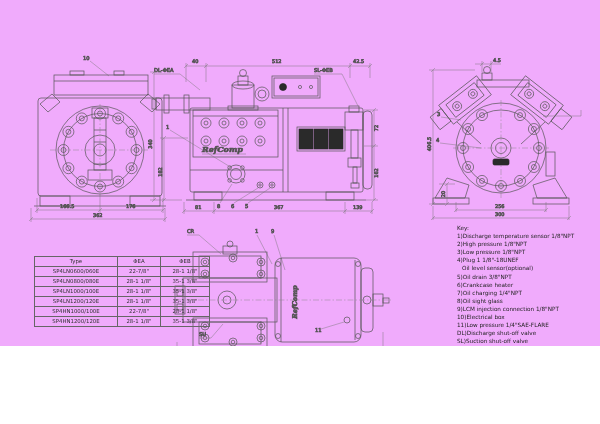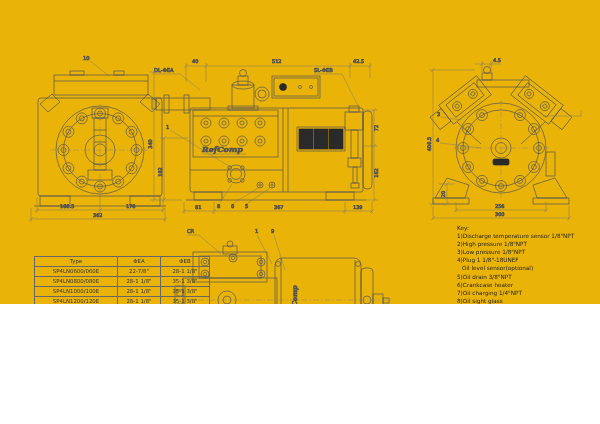--- a/index.html
+++ b/index.html
@@ -1,16 +1,16 @@
 <!DOCTYPE html>
 <html><head>
 <meta charset="utf-8">
 <style>
   html,body{margin:0;padding:0;background:#fff;}
-  #page{position:relative;width:600px;height:304px;background:#eab308;overflow:hidden;
+  #page{position:relative;width:600px;height:346px;background:#f0abfc;overflow:hidden;
         font-family:"DejaVu Sans","Liberation Sans",sans-serif;color:#333;}
   svg{position:absolute;overflow:visible;}
   svg text{font-family:"DejaVu Sans","Liberation Sans",sans-serif;fill:#3a3a3a;font-size:5px;}
   svg .lbl{font-size:5.2px;}
   svg .logo{font-family:"DejaVu Serif","Liberation Serif",serif;font-style:italic;font-weight:bold;
             font-size:8px;fill:#4a4a4a;}
   svg .logoV{font-family:"DejaVu Serif","Liberation Serif",serif;font-style:italic;font-weight:bold;
              font-size:6.5px;fill:#4a4a4a;}
   .ln{stroke:#555;stroke-width:0.7;fill:none;}
   .thin{stroke:#777;stroke-width:0.45;fill:none;}

